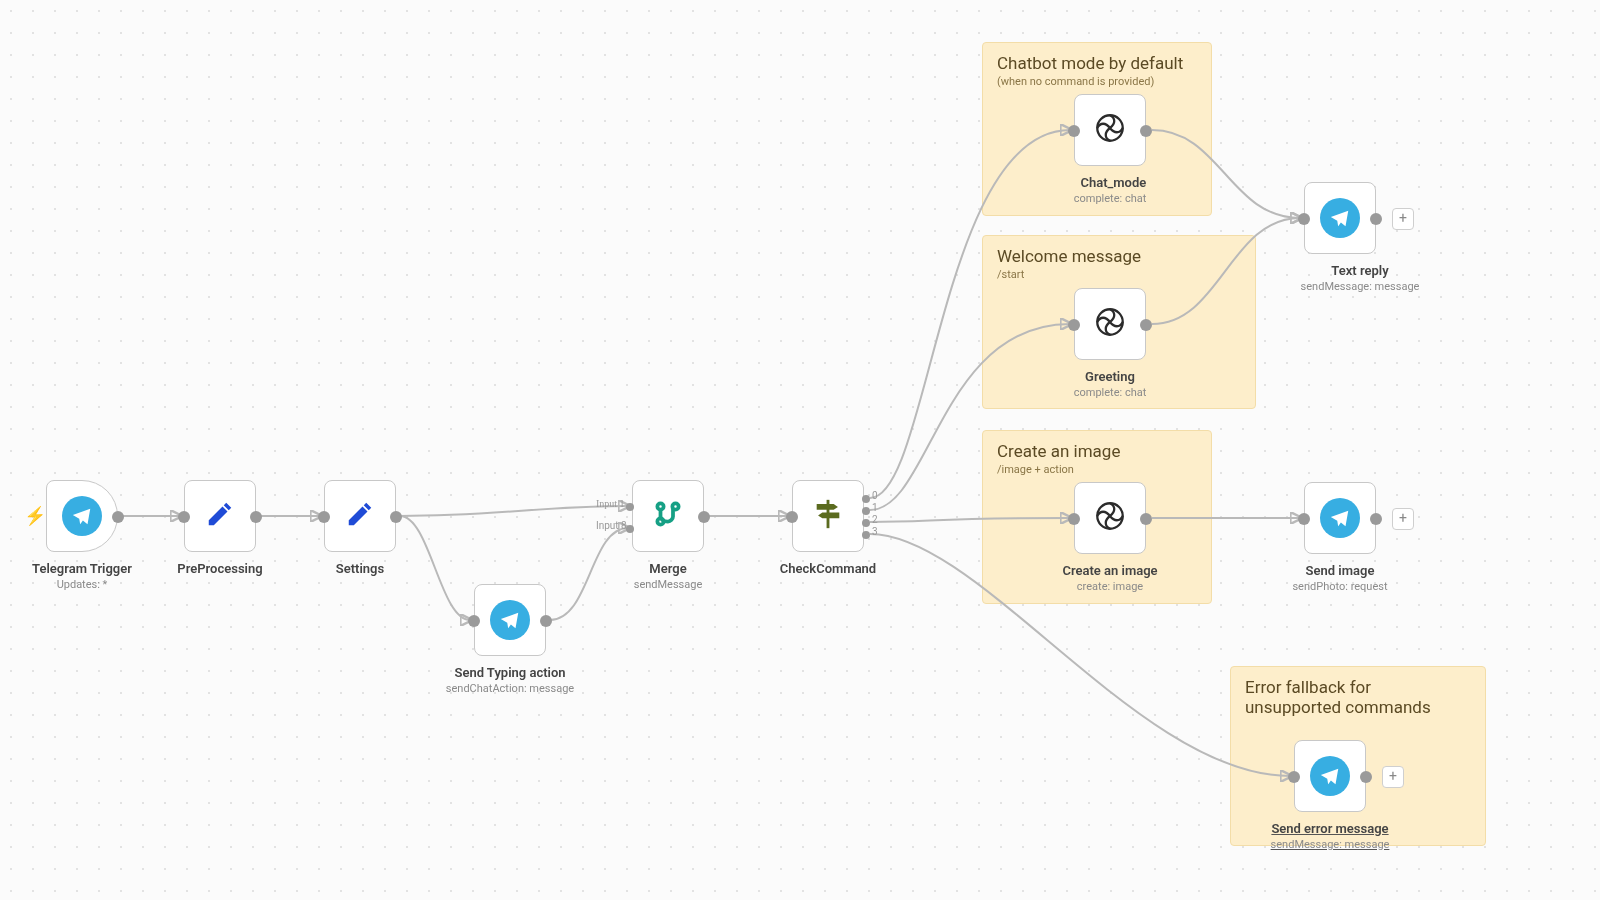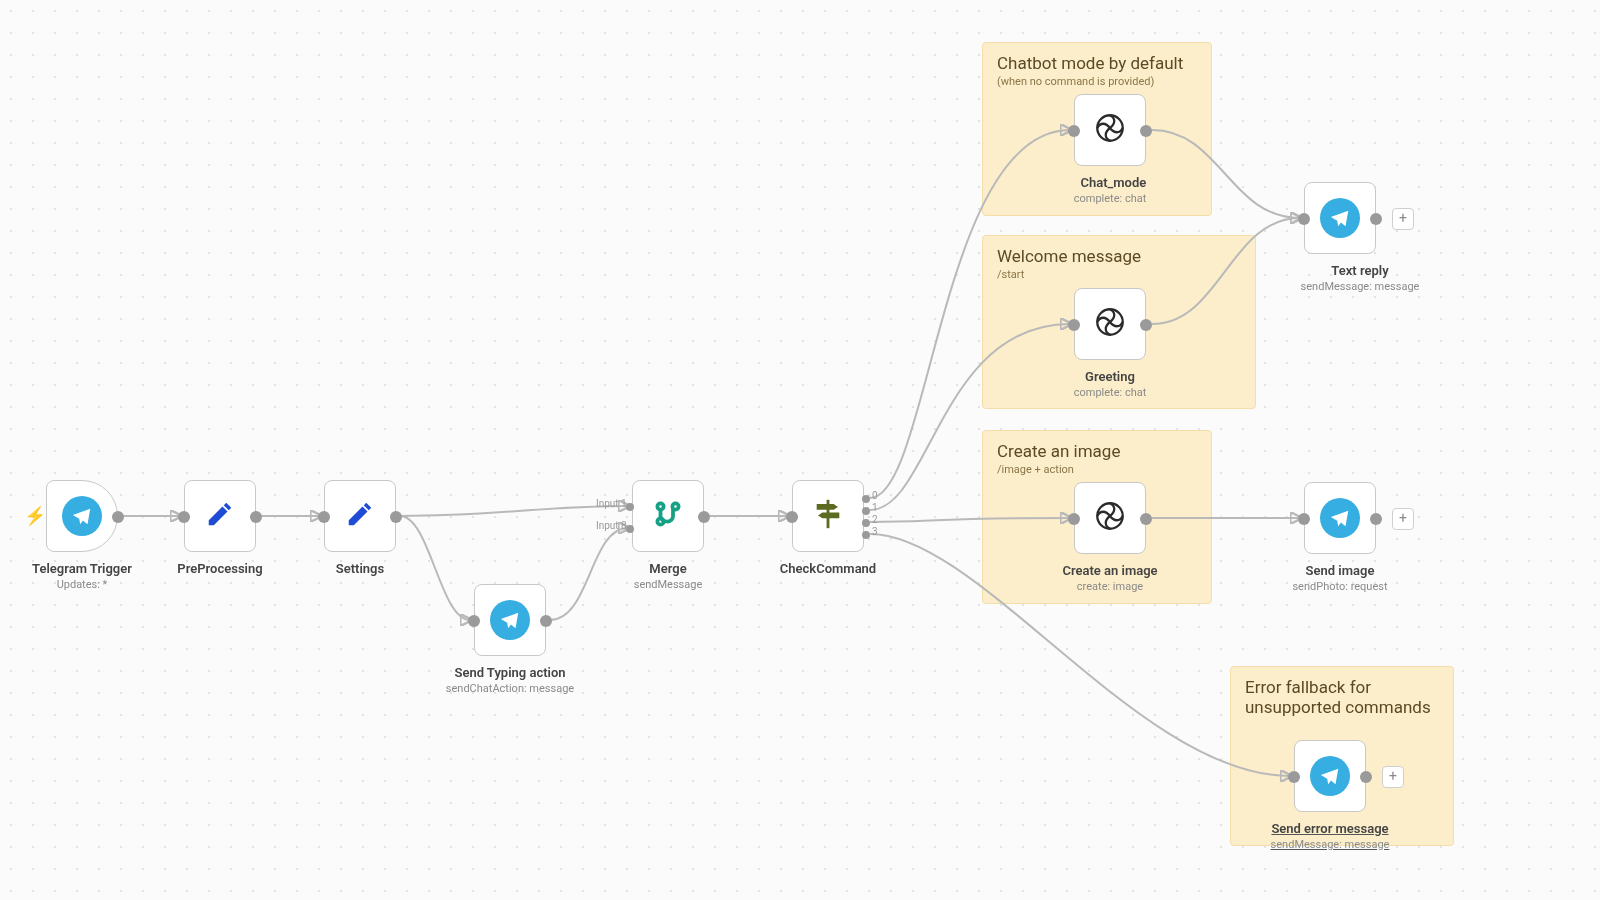--- a/index.html
+++ b/index.html
@@ -141,21 +141,21 @@
   <div class="desc">(when no command is provided)</div>
 </div>
 <div class="sticky" style="left:982px; top:235px; width:274px; height:174px;">
   <div class="title">Welcome message</div>
   <div class="desc">/start</div>
 </div>
 <div class="sticky" style="left:982px; top:430px; width:230px; height:174px;">
   <div class="title">Create an image</div>
   <div class="desc">/image + action</div>
 </div>
-<div class="sticky" style="left:1230px; top:666px; width:224px; height:180px;">
+<div class="sticky" style="left:1230px; top:666px; width:256px; height:180px;">
   <div class="title" style="white-space:normal;">Error fallback for unsupported commands</div>
 </div>
 
 <svg class="wires">
 
   <defs>
     <marker id="arr" viewBox="0 0 10 10" refX="8" refY="5" markerWidth="6" markerHeight="6" orient="auto-start-reverse">
       <path d="M 0 0 L 10 5 L 0 10 z" fill="#b9b9b9"></path>
     </marker>
   </defs>
@@ -248,21 +248,21 @@
         <circle cx="6" cy="6" r="2.5"></circle>
         <circle cx="6" cy="18" r="2.5"></circle>
         <circle cx="18" cy="6" r="2.5"></circle>
         <path d="M6 8v6c0 2 2 4 6 4h0c2 0 4-2 4-4V8"></path>
       </svg>
   </span>
   <span class="port small in" style="top:22px;"></span>
   <span class="port small in" style="top:44px;"></span>
   <span class="port out" style="top:30px;"></span>
 </div>
-<div class="port-label" style="left:596px; top:498px; text-align:right;">Input 1</div>
+<div class="port-label" style="left:596px; top:498px; text-align:right;font-family:Liberation Serif, serif;">Input 1</div>
 <div class="port-label" style="left:596px; top:520px; text-align:right;">Input 8</div>
 <div class="label" style="left:668px; top:560px;">
   <div class="main">Merge</div>
   <div class="sub">sendMessage</div>
 </div>
 
 <div class="node" style="left:792px; top:480px;">
   <span class="signpost">
     <svg viewBox="0 0 24 24">
         <rect x="11" y="2" width="2" height="20"></rect>

